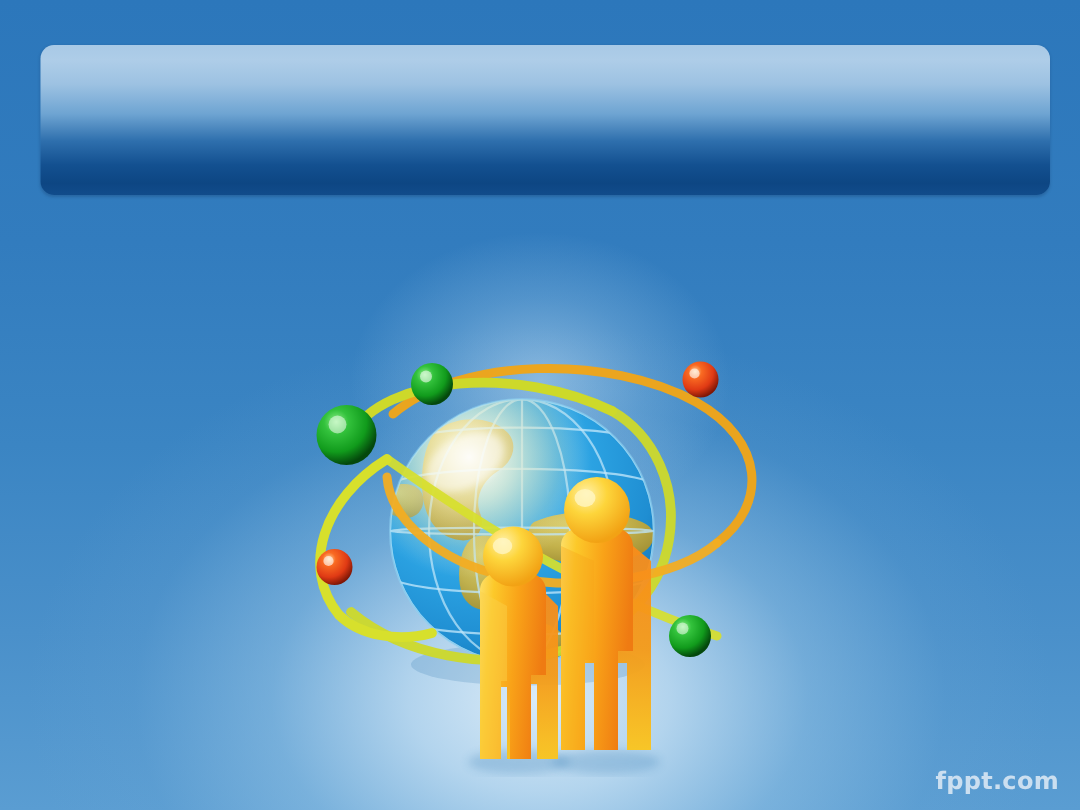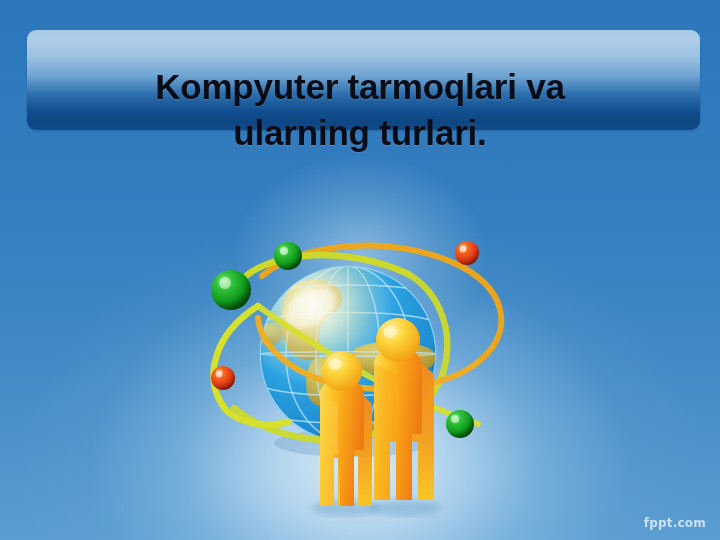--- a/index.html
+++ b/index.html
@@ -93,39 +93,37 @@
     width: 330px;
     height: 290px;
   }
   .art svg { display: block; width: 100%; height: 100%; }
 
   
   .watermark {
     position: absolute;
     right: 14px;
     bottom: 10px;
-    font-size: 12px;
+    font-size: 16px;
     font-weight: bold;
     color: rgba(232,240,248,0.80);
     letter-spacing: 0.2px;
     font-family: "DejaVu Sans", sans-serif;
   }
 </style>
 </head>
 <body>
 
 <div class="slide">
 
   <div class="bg-glow"></div>
   <div class="bg-glow2"></div>
 
   <div class="title-banner"></div>
 
-  <div class="title-text">Kompyuter tarmoqlari va
-ularning turlari.</div>
 
   <div class="art">
     <svg viewBox="0 0 330 290" xmlns="http://www.w3.org/2000/svg">
       <defs>
 
         <radialGradient id="gOcean" cx="34%" cy="26%" r="82%">
           <stop offset="0%" stop-color="#bfe7f8"></stop>
           <stop offset="22%" stop-color="#6fc6ee"></stop>
           <stop offset="52%" stop-color="#2ba2e2"></stop>
           <stop offset="80%" stop-color="#1f8ed2"></stop>

